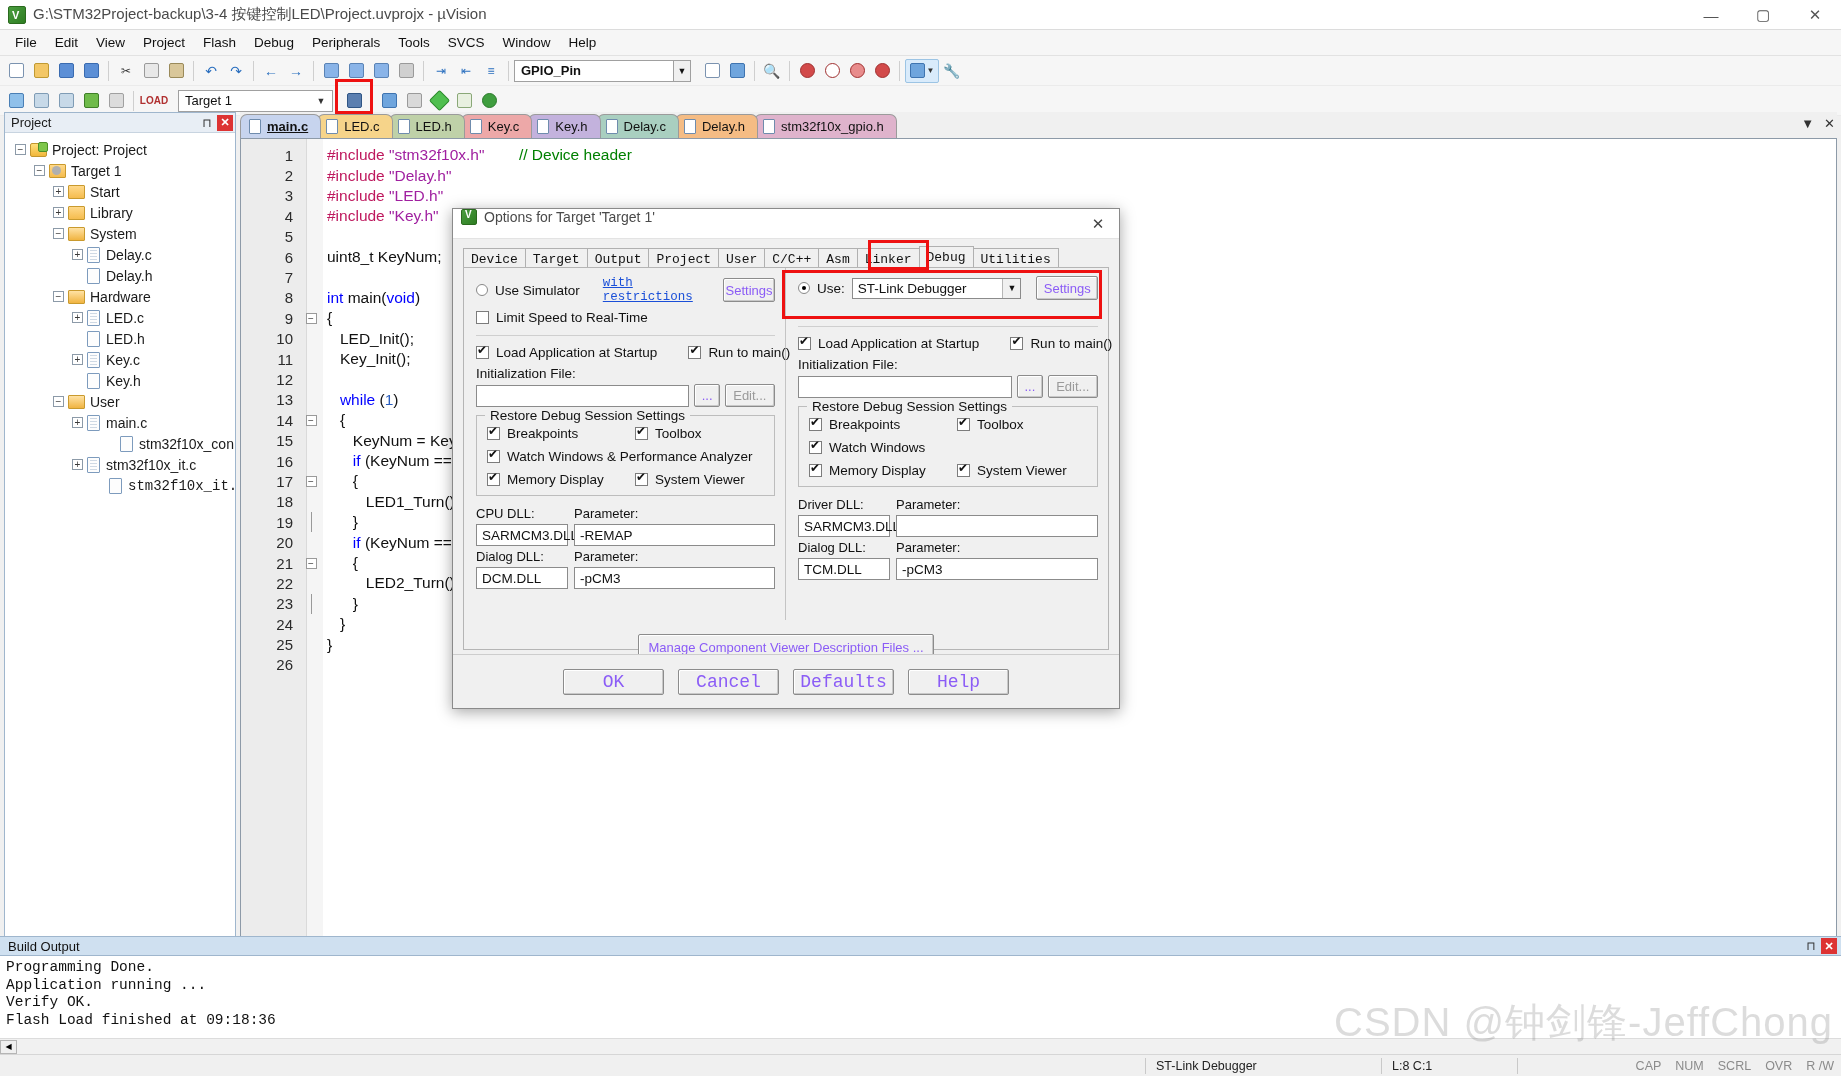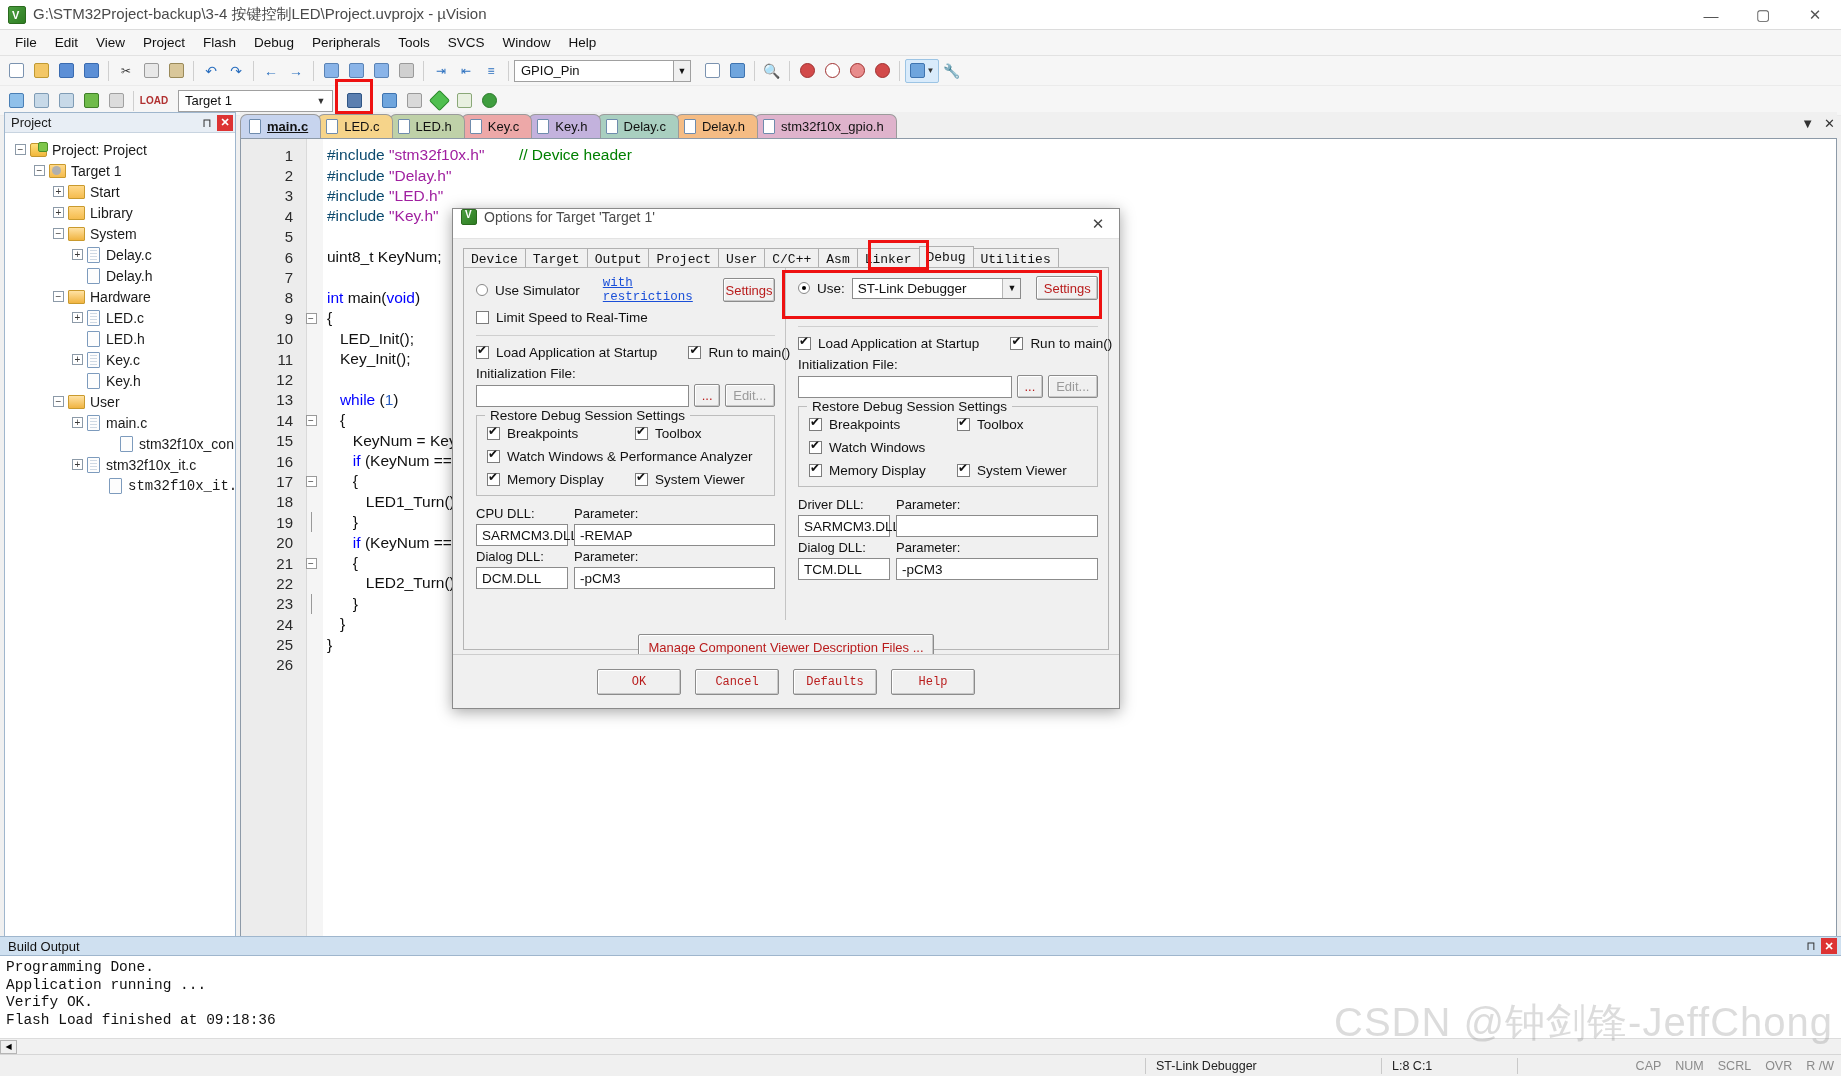--- a/index.html
+++ b/index.html
@@ -67,20 +67,21 @@
     margin-left: 8px; position: relative;
   }
   .combo-target .arrow {
     position: absolute; right: 3px; top: 0; bottom:0; width: 16px;
     display:flex; align-items:center; justify-content:center; font-size: 9px; color:#333;
   }
   .combo-gpio {
     height: 22px; width: 160px; background: #fff; border: 1px solid #a0a0a0;
     display: flex; align-items: center; padding-left: 6px; font-size: 13px; color: #111;
     position: relative;
+    font-weight: bold;
   }
   .combo-gpio .arrow {
     position: absolute; right: -18px; top: -1px; width: 18px; height: 22px;
     background: #f0f0f0; border: 1px solid #a0a0a0;
     display:flex;align-items:center;justify-content:center;font-size:9px;
   }
 
   
   .hl-red { position: absolute; border: 3px solid #ee1111; pointer-events: none; z-index: 60; }
 
@@ -192,21 +193,21 @@
   .fold {
     width: 24px; flex:none; display:flex; align-items:center; justify-content:center;
     position: relative;
   }
   .foldbox {
     width:11px;height:11px;border:1px solid #9a9a9a;background:#fff;
     font-size:10px;line-height:9px;color:#444;display:flex;align-items:center;justify-content:center;
   }
   .ctext { padding-left: 4px; }
   .kw { color: #0000ff; }
-  .pp { color: #0c4a6e; }
+  .pp { color: #be185d; }
   .str { color: #a020a0; }
   .cmt { color: #008000; }
   .num { color: #2b5fbf; }
   .pl { color: #111; }
 
   .editor-hscroll{
     height:18px;background:#eee;border:1px solid #b5b5b5;border-top:none;display:flex;align-items:center;
   }
   .eh-arrow{width:17px;height:16px;background:#f0f0f0;border-right:1px solid #c5c5c5;display:flex;align-items:center;justify-content:center;font-size:8px;}
   .eh-thumb{height:16px;width:930px;background:#e3e3e3;border:1px solid #c0c0c0;}
@@ -290,21 +291,21 @@
   }
   .cbx.on::after{
     content:"✔"; position:absolute; left:0px; top:-3px; font-size:12px; color:#111; line-height:13px;
   }
   .lbl-s { font-size:13.5px; color:#111; white-space:nowrap; }
   .link {
     color:#1a4fd8; text-decoration: underline; font-family:"Liberation Mono",monospace; font-size:12.5px;
   }
   .btn {
     background:#f0f0f0;border:1px solid #8c8c8c;border-radius:2px;
-    font-size:13px;color:#b91c1c;display:flex;align-items:center;justify-content:center;
+    font-size:13px;color:#8b5cf6;display:flex;align-items:center;justify-content:center;
     box-shadow: inset -1px -1px 0 #c8c8c8, inset 1px 1px 0 #fff;
   }
   .btn.dis { color:#9a9a9a; }
   .sel {
     height:21px;background:#fff;border:1px solid #8b8b8b;display:flex;align-items:center;
     padding-left:5px;font-size:13.5px;color:#111;position:relative;
   }
   .sel .arr{
     position:absolute;right:0;top:0;width:18px;height:19px;background:#f0f0f0;border-left:1px solid #b6b6b6;
     display:flex;align-items:center;justify-content:center;font-size:9px;
@@ -320,21 +321,21 @@
     position:absolute;top:-8px;left:8px;background:#f0f0f0;padding:0 5px;font-size:13.5px;color:#111;
   }
   .grid2 { display:grid; grid-template-columns: 148px 1fr; row-gap:8px; }
   .dll-grid { display:grid; grid-template-columns: 92px 1fr; column-gap: 6px; row-gap: 3px; margin-top:10px; }
   .dll-lbl { font-size:13px; color:#111; }
 
   .dlg-buttons {
     position:absolute;left:0;right:0;bottom:0;height:54px;background:#f0f0f0;
     border-top:1px solid #cdcdcd;display:flex;align-items:center;justify-content:center;gap:14px;
   }
-  .dlg-buttons .btn { width:84px; height:26px; font-family:"Liberation Mono",monospace; font-size:12px; }
+  .dlg-buttons .btn { width:101px; height:26px; font-family:"Liberation Mono",monospace; font-size:18px; }
 </style>
 </head>
 <body>
 
 <div id="app">
 
   <div class="titlebar">
     <div class="title-icon"></div>
     <div class="title-text">G:\STM32Project-backup\3-4 按键控制LED\Project.uvprojx - µVision</div>
     <div class="win-btns">

